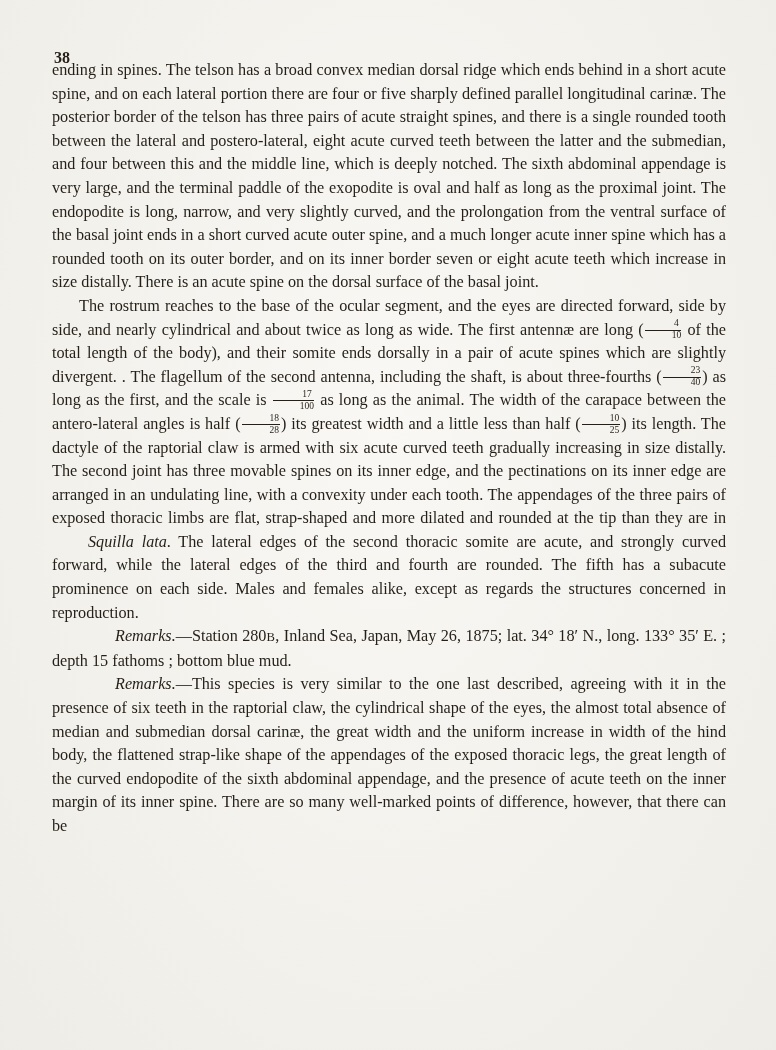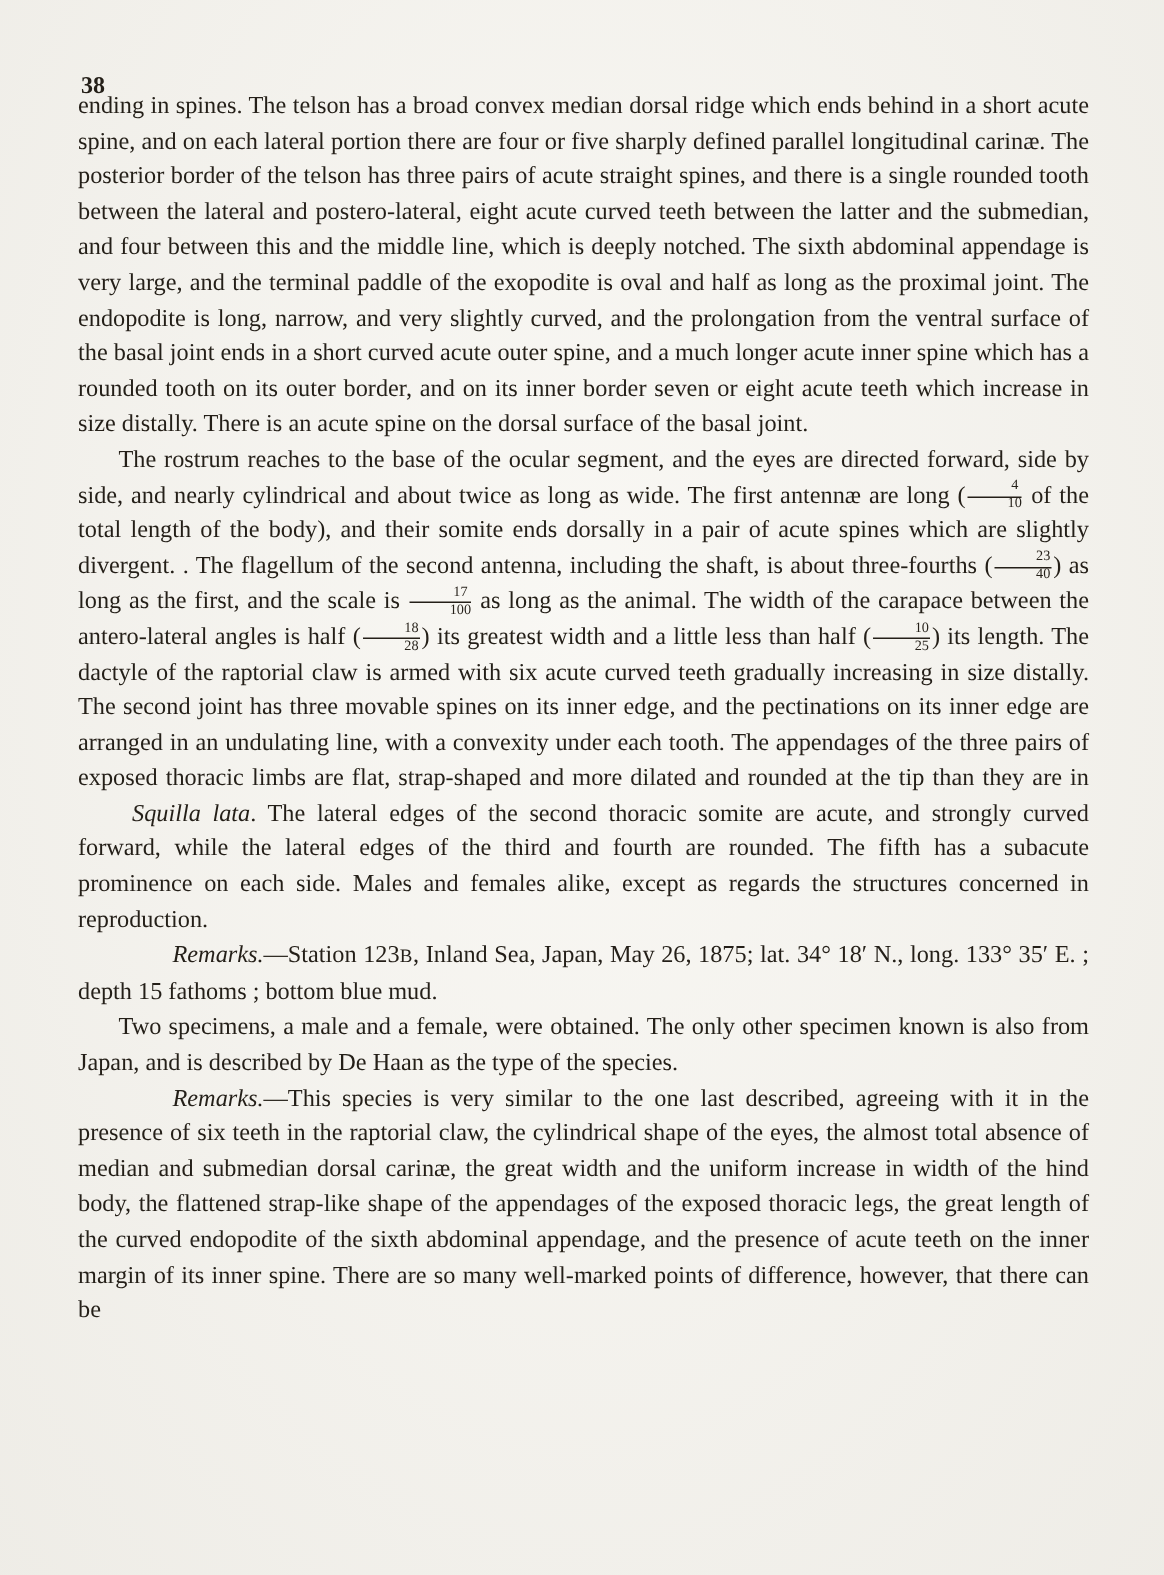--- a/index.html
+++ b/index.html
@@ -65,17 +65,16 @@
 </head>
 <body>
 
 <div class="page">
   <header class="running-head">
     <span class="pagenum">38</span>
   </header>
   <main class="body-text">
       <p class="no-indent"><span>ending in spines. The telson has a broad convex median dorsal ridge which ends behind in a short acute spine, and on each lateral portion there are four or five sharply defined parallel longitudinal carinæ. The posterior border of the telson has three pairs of acute straight spines, and there is a single rounded tooth between the lateral and postero-lateral, eight acute curved teeth between the latter and the submedian, and four between this and the middle line, which is deeply notched. The sixth abdominal appendage is very large, and the terminal paddle of the exopodite is oval and half as long as the proximal joint. The endopodite is long, narrow, and very slightly curved, and the prolongation from the ventral surface of the basal joint ends in a short curved acute outer spine, and a much longer acute inner spine which has a rounded tooth on its outer border, and on its inner border seven or eight acute teeth which increase in size distally. There is an acute spine on the dorsal surface of the basal joint.</span></p>
       <p class="indent"><span>The rostrum reaches to the base of the ocular segment, and the eyes are directed forward, side by side, and nearly cylindrical and about twice as long as wide. The first antennæ are long (</span><span class="frac"><span class="num">4</span><span class="den">10</span></span><span> of the total length of the body), and their somite ends dorsally in a pair of acute spines which are slightly divergent. . The flagellum of the second antenna, including the shaft, is about three-fourths (</span><span class="frac"><span class="num">23</span><span class="den">40</span></span><span>) as long as the first, and the scale is </span><span class="frac"><span class="num">17</span><span class="den">100</span></span><span> as long as the animal. The width of the carapace between the antero-lateral angles is half (</span><span class="frac"><span class="num">18</span><span class="den">28</span></span><span>) its greatest width and a little less than half (</span><span class="frac"><span class="num">10</span><span class="den">25</span></span><span>) its length. The dactyle of the raptorial claw is armed with six acute curved teeth gradually increasing in size distally. The second joint has three movable spines on its inner edge, and the pectinations on its inner edge are arranged in an undulating line, with a convexity under each tooth. The appendages of the three pairs of exposed thoracic limbs are flat, strap-shaped and more dilated and rounded at the tip than they are in </span><i>Squilla lata</i><span>. The lateral edges of the second thoracic somite are acute, and strongly curved forward, while the lateral edges of the third and fourth are rounded. The fifth has a subacute prominence on each side. Males and females alike, except as regards the structures concerned in reproduction.</span></p>
-      <p class="indent"><i>Remarks.</i><span>—Station 123</span><span class="sc">B</span><span>, Inland Sea, Japan, May 26, 1875; lat. 34° 18′ N., long. 133° 35′ E. ; depth 15 fathoms ; bottom blue mud.</span></p>
-      <p class="indent"><span>Two specimens, a male and a female, were obtained. The only other specimen known is also from Japan, and is described by De Haan as the type of the species.</span></p>
+      <p class="indent"><i>Remarks.</i><span>—Station 280</span><span class="sc">B</span><span>, Inland Sea, Japan, May 26, 1875; lat. 34° 18′ N., long. 133° 35′ E. ; depth 15 fathoms ; bottom blue mud.</span></p>
       <p class="indent"><i>Remarks.</i><span>—This species is very similar to the one last described, agreeing with it in the presence of six teeth in the raptorial claw, the cylindrical shape of the eyes, the almost total absence of median and submedian dorsal carinæ, the great width and the uniform increase in width of the hind body, the flattened strap-like shape of the appendages of the exposed thoracic legs, the great length of the curved endopodite of the sixth abdominal appendage, and the presence of acute teeth on the inner margin of its inner spine. There are so many well-marked points of difference, however, that there can be</span></p>
     </main>
 </div>
 
 </body></html>

